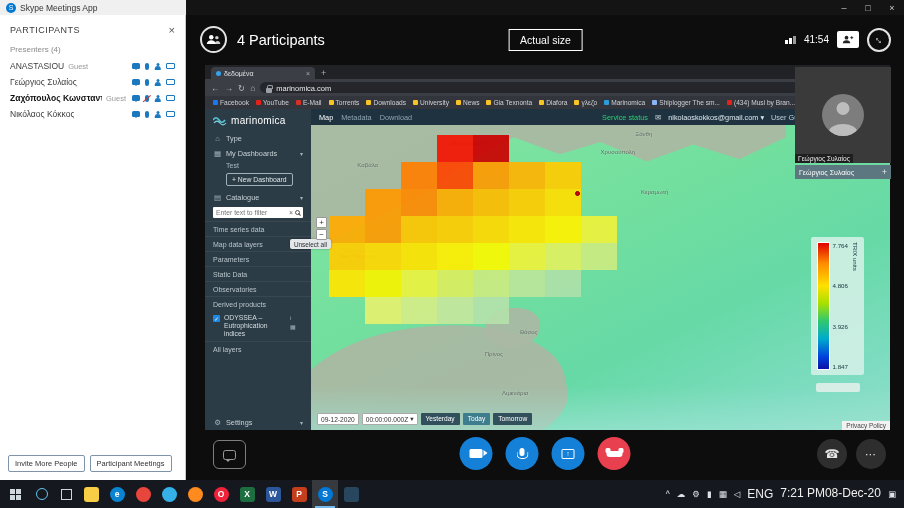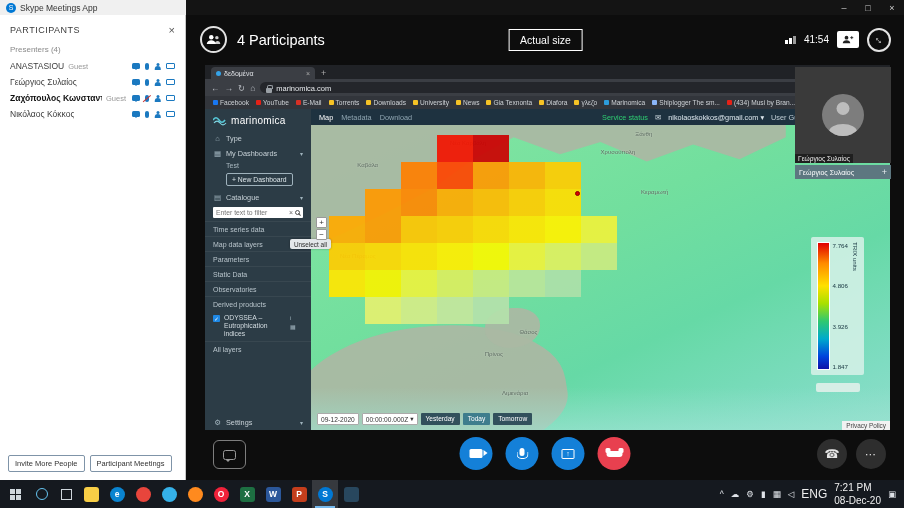--- a/index.html
+++ b/index.html
@@ -180,21 +180,21 @@
 .taskview-sq{width:11px;height:11px;border:1.5px solid #cfd6dc}
 .tb-apps{display:flex}
 .tb-app{width:26px;display:flex;align-items:center;justify-content:center;position:relative}
 .tb-app.active{background:rgba(255,255,255,.14)}
 .tb-app.active::after{content:"";position:absolute;bottom:0;left:3px;right:3px;height:2px;background:#76b9ed}
 .app-glyph{width:15px;height:15px;border-radius:3px;display:flex;align-items:center;justify-content:center;font-size:8.5px;font-weight:bold;color:#fff;font-style:normal}
 .tb-app.circle .app-glyph{border-radius:50%}
 .tray{margin-left:auto;display:flex;align-items:center;gap:7px;padding:0 8px}
 .tray-ic{color:#dfe3e8;font-size:8.5px}
 .tray-lang{color:#eee;font-size:12px}
-.tray-clock{display:flex;flex-direction:column;color:#f0f0f0;font-size:10px;line-height:1.3}
+.tray-clock{display:flex;flex-direction:row;color:#f0f0f0;font-size:12px;line-height:1.3}
 </style>
 </head>
 <body>
 
 <div id="app">
 
   <div class="titlebar">
     <div class="tb-left">
       <span class="skype-logo">S</span>
       <span class="tb-title">Skype Meetings App</span>

